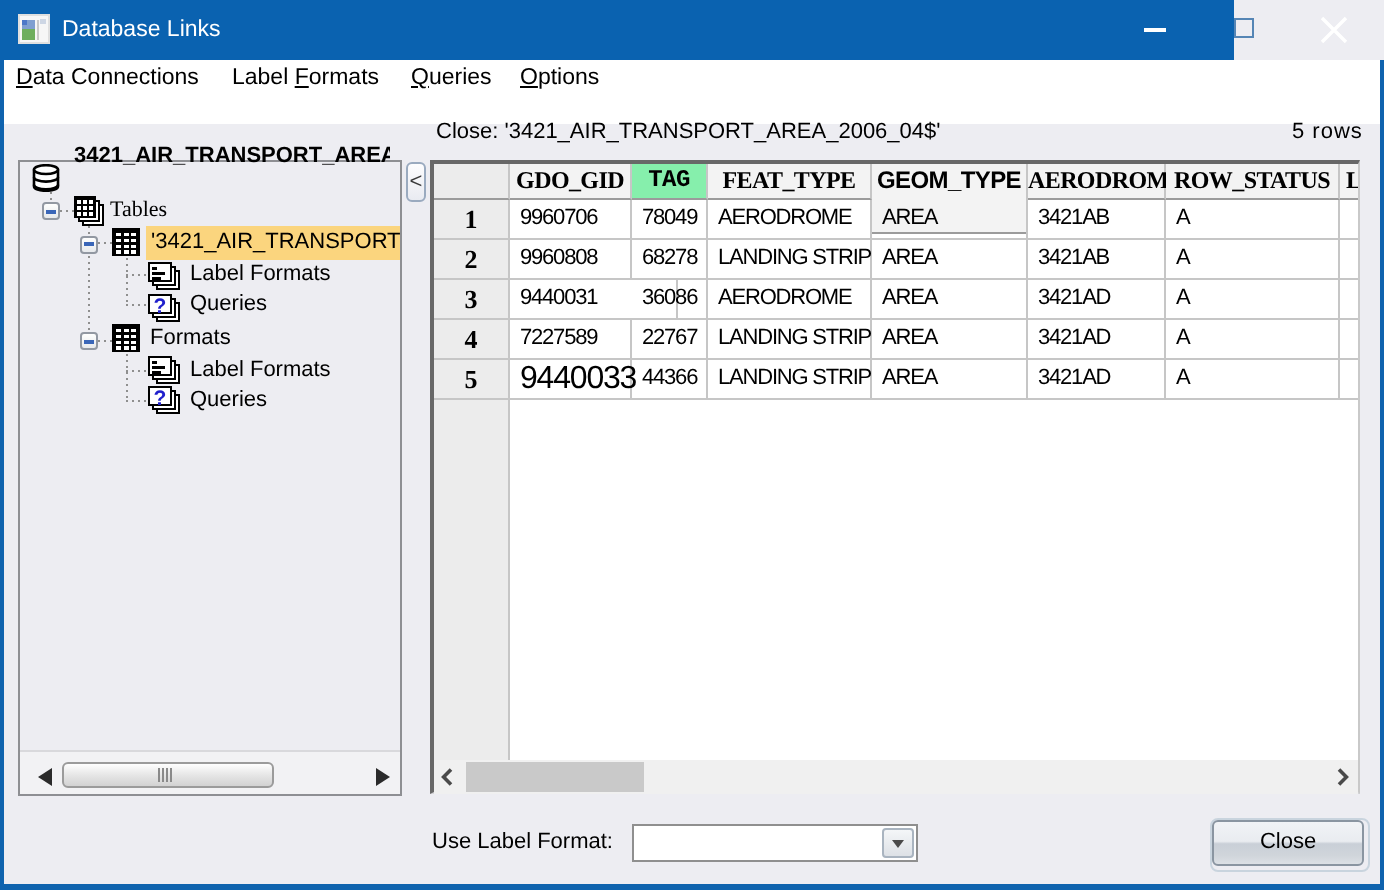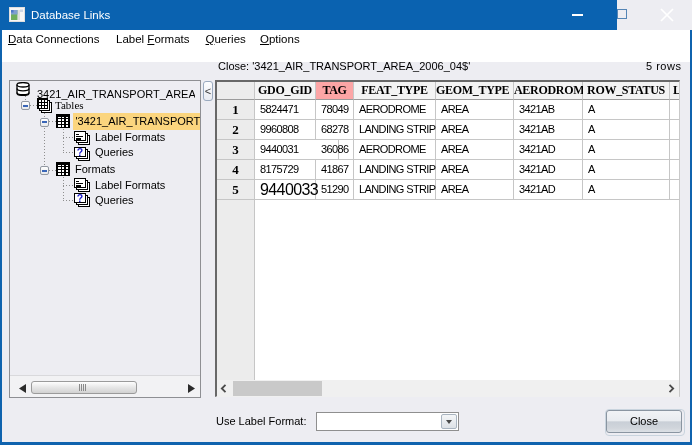--- a/index.html
+++ b/index.html
@@ -161,21 +161,21 @@
   <g shape-rendering="crispEdges">
   <rect x="4.5" y="4.5" width="11" height="9" fill="#fff" stroke="#000"></rect>
   <rect x="2.5" y="2.5" width="11" height="9" fill="#fff" stroke="#000"></rect>
   <rect x="0.5" y="0.5" width="11" height="9" fill="#fff" stroke="#000"></rect>
   </g>
   <text x="6" y="9.3" font-family="Liberation Sans" font-size="10.5" font-weight="bold" fill="#2020CC" text-anchor="middle">?</text>
 </svg>
 
 <div class="abs" style="left:73px;top:113px;width:127px;height:17px;background:#FBD57E"></div>
 
-<div class="txt" style="left:37px;top:88px;width:158px;overflow:hidden;font-weight:normal;">3421_AIR_TRANSPORT_AREA</div>
+<div class="txt" style="left:37px;top:72px;width:158px;overflow:hidden;font-weight:bold;">3421_AIR_TRANSPORT_AREA</div>
 <span class="txt" style="left:55px;top:99px;font-family:Liberation Serif, serif;">Tables</span>
 <div class="txt" style="left:75.5px;top:115px;width:124px;overflow:hidden;">'3421_AIR_TRANSPORT_A</div>
 <span class="txt" style="left:95px;top:131px;">Label Formats</span>
 <span class="txt" style="left:95px;top:146px;">Queries</span>
 <span class="txt" style="left:75px;top:163px;">Formats</span>
 <span class="txt" style="left:95px;top:179px;">Label Formats</span>
 <span class="txt" style="left:95px;top:194px;">Queries</span>
 
 <div class="abs" style="left:10px;top:375px;width:190px;height:1px;background:#D9D9DC"></div>
 <div class="abs" style="left:10px;top:376px;width:190px;height:21px;background:#F2F2F4"></div>
@@ -190,31 +190,31 @@
 <div class="abs" style="left:81px;top:384px;width:1px;height:7px;background:#8a8a8a"></div>
 <div class="abs" style="left:83px;top:384px;width:1px;height:7px;background:#8a8a8a"></div>
 <div class="abs" style="left:85px;top:384px;width:1px;height:7px;background:#8a8a8a"></div>
 
 <div class="abs" style="left:203px;top:81px;width:10px;height:20px;border:1px solid #9AAABF;border-radius:2px;box-sizing:border-box;background:linear-gradient(#FDFDFE,#E9EBF1);color:#3a3a3a;font-size:11px;line-height:19px;text-align:center;border-radius:3px;">&lt;</div>
 
 <div class="abs" style="left:215px;top:80px;width:465px;height:317px;background:#fff;border-top:2px solid #686868;border-left:2px solid #686868;border-right:1px solid #C9C9C9;border-bottom:1px solid #D5D5D8;box-sizing:border-box"></div>
 
 <div class="abs" style="left:217px;top:82px;width:38px;height:18px;background:#ECECEC;border-right:1px solid #C6C6C6;border-bottom:1px solid #9B9B9B;box-sizing:border-box"></div>
 <div class="abs" style="left:255px;top:82px;width:61px;height:18px;background:#F3F3F3;border-right:1px solid #C6C6C6;border-bottom:1px solid #9B9B9B;box-sizing:border-box;font-family:'Liberation Serif',serif;font-weight:bold;font-size:12px;letter-spacing:-0.3px;text-align:center;line-height:17px;">GDO_GID</div>
-<div class="abs" style="left:316px;top:82px;width:38px;height:18px;background:#fca5a5;border-right:1px solid #C6C6C6;border-bottom:1px solid #9B9B9B;box-sizing:border-box;font-family:Liberation Serif, serif;font-weight:bold;font-size:12px;letter-spacing:-0.3px;text-align:center;line-height:17px;">TAG</div>
+<div class="abs" style="left:316px;top:82px;width:38px;height:18px;background:#86efac;border-right:1px solid #C6C6C6;border-bottom:1px solid #9B9B9B;box-sizing:border-box;font-family:Liberation Mono, monospace;font-weight:bold;font-size:12px;letter-spacing:-0.3px;text-align:center;line-height:17px;">TAG</div>
 <div class="abs" style="left:354px;top:82px;width:82px;height:18px;background:#F3F3F3;border-right:1px solid #C6C6C6;border-bottom:1px solid #9B9B9B;box-sizing:border-box;font-family:'Liberation Serif',serif;font-weight:bold;font-size:12px;letter-spacing:-0.3px;text-align:center;line-height:17px;">FEAT_TYPE</div>
-<div class="abs" style="left:436px;top:82px;width:78px;height:18px;background:#F3F3F3;border-right:1px solid #C6C6C6;border-bottom:1px solid #9B9B9B;box-sizing:border-box;font-family:Liberation Serif, serif;font-weight:bold;font-size:12px;letter-spacing:-0.3px;text-align:left;line-height:17px;">GEOM_TYPE</div>
+<div class="abs" style="left:436px;top:82px;width:78px;height:35px;background:#F3F3F3;border-right:1px solid #C6C6C6;border-bottom:1px solid #9B9B9B;box-sizing:border-box;font-family:Liberation Sans, sans-serif;font-weight:bold;font-size:12px;letter-spacing:-0.3px;text-align:center;line-height:17px;">GEOM_TYPE</div>
 <div class="abs" style="left:514px;top:82px;width:69px;height:18px;background:#F3F3F3;border-right:1px solid #C6C6C6;border-bottom:1px solid #9B9B9B;box-sizing:border-box;font-family:'Liberation Serif',serif;font-weight:bold;font-size:12px;letter-spacing:-0.3px;text-align:center;line-height:17px;">AERODROME</div>
 <div class="abs" style="left:583px;top:82px;width:87px;height:18px;background:#F3F3F3;border-right:1px solid #C6C6C6;border-bottom:1px solid #9B9B9B;box-sizing:border-box;font-family:'Liberation Serif',serif;font-weight:bold;font-size:12px;letter-spacing:-0.3px;text-align:center;line-height:17px;">ROW_STATUS</div>
 <div class="abs" style="left:670px;top:82px;width:9px;height:18px;background:#F3F3F3;border-bottom:1px solid #9B9B9B;box-sizing:border-box;font-family:'Liberation Serif',serif;font-weight:bold;font-size:12px;line-height:17px;padding-left:3px;overflow:hidden;">L</div>
 
 <div class="abs" style="left:217px;top:100px;width:38px;height:280px;background:#ECECEC;border-right:1px solid #C6C6C6;box-sizing:border-box"></div>
 
 <div class="abs" style="left:217px;top:100px;width:38px;height:20px;background:#ECECEC;border-right:1px solid #C6C6C6;border-bottom:1px solid #C6C6C6;box-sizing:border-box;font-family:'Liberation Serif',serif;font-weight:bold;font-size:13px;text-align:center;line-height:19px;">1</div>
-<div class="abs" style="left:255px;top:100px;width:61px;height:20px;border-right:1px solid #C6C6C6;border-bottom:1px solid #C6C6C6;box-sizing:border-box;font-size:11px;letter-spacing:-0.6px;line-height:19px;padding-left:5px;white-space:nowrap;">5824471</div>
+<div class="abs" style="left:255px;top:100px;width:61px;height:20px;border-right:1px solid #C6C6C6;border-bottom:1px solid #C6C6C6;box-sizing:border-box;font-size:11px;letter-spacing:-0.6px;line-height:19px;padding-left:5px;white-space:nowrap;">9960706</div>
 <div class="abs" style="left:316px;top:100px;width:38px;height:20px;border-right:1px solid #C6C6C6;border-bottom:1px solid #C6C6C6;box-sizing:border-box;font-size:11px;letter-spacing:-0.6px;line-height:19px;padding-left:5px;white-space:nowrap;">78049</div>
 <div class="abs" style="left:354px;top:100px;width:82px;height:20px;border-right:1px solid #C6C6C6;border-bottom:1px solid #C6C6C6;box-sizing:border-box;font-size:11px;letter-spacing:-0.6px;line-height:19px;padding-left:5px;white-space:nowrap;">AERODROME</div>
 <div class="abs" style="left:436px;top:100px;width:78px;height:20px;border-right:1px solid #C6C6C6;border-bottom:1px solid #C6C6C6;box-sizing:border-box;font-size:11px;letter-spacing:-0.6px;line-height:19px;padding-left:5px;white-space:nowrap;">AREA</div>
 <div class="abs" style="left:514px;top:100px;width:69px;height:20px;border-right:1px solid #C6C6C6;border-bottom:1px solid #C6C6C6;box-sizing:border-box;font-size:11px;letter-spacing:-0.6px;line-height:19px;padding-left:5px;white-space:nowrap;">3421AB</div>
 <div class="abs" style="left:583px;top:100px;width:87px;height:20px;border-right:1px solid #C6C6C6;border-bottom:1px solid #C6C6C6;box-sizing:border-box;font-size:11px;letter-spacing:-0.6px;line-height:19px;padding-left:5px;white-space:nowrap;">A</div>
 <div class="abs" style="left:670px;top:100px;width:9px;height:20px;border-bottom:1px solid #C6C6C6;box-sizing:border-box;"></div>
 <div class="abs" style="left:217px;top:120px;width:38px;height:20px;background:#ECECEC;border-right:1px solid #C6C6C6;border-bottom:1px solid #C6C6C6;box-sizing:border-box;font-family:'Liberation Serif',serif;font-weight:bold;font-size:13px;text-align:center;line-height:19px;">2</div>
 <div class="abs" style="left:255px;top:120px;width:61px;height:20px;border-right:1px solid #C6C6C6;border-bottom:1px solid #C6C6C6;box-sizing:border-box;font-size:11px;letter-spacing:-0.6px;line-height:19px;padding-left:5px;white-space:nowrap;">9960808</div>
 <div class="abs" style="left:316px;top:120px;width:38px;height:20px;border-right:1px solid #C6C6C6;border-bottom:1px solid #C6C6C6;box-sizing:border-box;font-size:11px;letter-spacing:-0.6px;line-height:19px;padding-left:5px;white-space:nowrap;">68278</div>
 <div class="abs" style="left:354px;top:120px;width:82px;height:20px;border-right:1px solid #C6C6C6;border-bottom:1px solid #C6C6C6;box-sizing:border-box;font-size:11px;letter-spacing:-0.6px;line-height:19px;padding-left:5px;white-space:nowrap;">LANDING STRIP</div>
@@ -224,30 +224,30 @@
 <div class="abs" style="left:670px;top:120px;width:9px;height:20px;border-bottom:1px solid #C6C6C6;box-sizing:border-box;"></div>
 <div class="abs" style="left:217px;top:140px;width:38px;height:20px;background:#ECECEC;border-right:1px solid #C6C6C6;border-bottom:1px solid #C6C6C6;box-sizing:border-box;font-family:'Liberation Serif',serif;font-weight:bold;font-size:13px;text-align:center;line-height:19px;">3</div>
 <div class="abs" style="left:255px;top:140px;width:84px;height:20px;border-right:1px solid #C6C6C6;border-bottom:1px solid #C6C6C6;box-sizing:border-box;font-size:11px;letter-spacing:-0.6px;line-height:19px;padding-left:5px;white-space:nowrap;">9440031</div>
 <div class="abs" style="left:316px;top:140px;width:38px;height:20px;border-right:1px solid #C6C6C6;border-bottom:1px solid #C6C6C6;box-sizing:border-box;font-size:11px;letter-spacing:-0.6px;line-height:19px;padding-left:5px;white-space:nowrap;">36086</div>
 <div class="abs" style="left:354px;top:140px;width:82px;height:20px;border-right:1px solid #C6C6C6;border-bottom:1px solid #C6C6C6;box-sizing:border-box;font-size:11px;letter-spacing:-0.6px;line-height:19px;padding-left:5px;white-space:nowrap;">AERODROME</div>
 <div class="abs" style="left:436px;top:140px;width:78px;height:20px;border-right:1px solid #C6C6C6;border-bottom:1px solid #C6C6C6;box-sizing:border-box;font-size:11px;letter-spacing:-0.6px;line-height:19px;padding-left:5px;white-space:nowrap;">AREA</div>
 <div class="abs" style="left:514px;top:140px;width:69px;height:20px;border-right:1px solid #C6C6C6;border-bottom:1px solid #C6C6C6;box-sizing:border-box;font-size:11px;letter-spacing:-0.6px;line-height:19px;padding-left:5px;white-space:nowrap;">3421AD</div>
 <div class="abs" style="left:583px;top:140px;width:87px;height:20px;border-right:1px solid #C6C6C6;border-bottom:1px solid #C6C6C6;box-sizing:border-box;font-size:11px;letter-spacing:-0.6px;line-height:19px;padding-left:5px;white-space:nowrap;">A</div>
 <div class="abs" style="left:670px;top:140px;width:9px;height:20px;border-bottom:1px solid #C6C6C6;box-sizing:border-box;"></div>
 <div class="abs" style="left:217px;top:160px;width:38px;height:20px;background:#ECECEC;border-right:1px solid #C6C6C6;border-bottom:1px solid #C6C6C6;box-sizing:border-box;font-family:'Liberation Serif',serif;font-weight:bold;font-size:13px;text-align:center;line-height:19px;">4</div>
-<div class="abs" style="left:255px;top:160px;width:61px;height:20px;border-right:1px solid #C6C6C6;border-bottom:1px solid #C6C6C6;box-sizing:border-box;font-size:11px;letter-spacing:-0.6px;line-height:19px;padding-left:5px;white-space:nowrap;">8175729</div>
-<div class="abs" style="left:316px;top:160px;width:38px;height:20px;border-right:1px solid #C6C6C6;border-bottom:1px solid #C6C6C6;box-sizing:border-box;font-size:11px;letter-spacing:-0.6px;line-height:19px;padding-left:5px;white-space:nowrap;">41867</div>
+<div class="abs" style="left:255px;top:160px;width:61px;height:20px;border-right:1px solid #C6C6C6;border-bottom:1px solid #C6C6C6;box-sizing:border-box;font-size:11px;letter-spacing:-0.6px;line-height:19px;padding-left:5px;white-space:nowrap;">7227589</div>
+<div class="abs" style="left:316px;top:160px;width:38px;height:20px;border-right:1px solid #C6C6C6;border-bottom:1px solid #C6C6C6;box-sizing:border-box;font-size:11px;letter-spacing:-0.6px;line-height:19px;padding-left:5px;white-space:nowrap;">22767</div>
 <div class="abs" style="left:354px;top:160px;width:82px;height:20px;border-right:1px solid #C6C6C6;border-bottom:1px solid #C6C6C6;box-sizing:border-box;font-size:11px;letter-spacing:-0.6px;line-height:19px;padding-left:5px;white-space:nowrap;">LANDING STRIP</div>
 <div class="abs" style="left:436px;top:160px;width:78px;height:20px;border-right:1px solid #C6C6C6;border-bottom:1px solid #C6C6C6;box-sizing:border-box;font-size:11px;letter-spacing:-0.6px;line-height:19px;padding-left:5px;white-space:nowrap;">AREA</div>
 <div class="abs" style="left:514px;top:160px;width:69px;height:20px;border-right:1px solid #C6C6C6;border-bottom:1px solid #C6C6C6;box-sizing:border-box;font-size:11px;letter-spacing:-0.6px;line-height:19px;padding-left:5px;white-space:nowrap;">3421AD</div>
 <div class="abs" style="left:583px;top:160px;width:87px;height:20px;border-right:1px solid #C6C6C6;border-bottom:1px solid #C6C6C6;box-sizing:border-box;font-size:11px;letter-spacing:-0.6px;line-height:19px;padding-left:5px;white-space:nowrap;">A</div>
 <div class="abs" style="left:670px;top:160px;width:9px;height:20px;border-bottom:1px solid #C6C6C6;box-sizing:border-box;"></div>
 <div class="abs" style="left:217px;top:180px;width:38px;height:20px;background:#ECECEC;border-right:1px solid #C6C6C6;border-bottom:1px solid #C6C6C6;box-sizing:border-box;font-family:'Liberation Serif',serif;font-weight:bold;font-size:13px;text-align:center;line-height:19px;">5</div>
 <div class="abs" style="left:255px;top:180px;width:61px;height:20px;border-right:1px solid #C6C6C6;border-bottom:1px solid #C6C6C6;box-sizing:border-box;font-size:16px;letter-spacing:-0.6px;line-height:19px;padding-left:5px;white-space:nowrap;">9440033</div>
-<div class="abs" style="left:316px;top:180px;width:38px;height:20px;border-right:1px solid #C6C6C6;border-bottom:1px solid #C6C6C6;box-sizing:border-box;font-size:11px;letter-spacing:-0.6px;line-height:19px;padding-left:5px;white-space:nowrap;">51290</div>
+<div class="abs" style="left:316px;top:180px;width:38px;height:20px;border-right:1px solid #C6C6C6;border-bottom:1px solid #C6C6C6;box-sizing:border-box;font-size:11px;letter-spacing:-0.6px;line-height:19px;padding-left:5px;white-space:nowrap;">44366</div>
 <div class="abs" style="left:354px;top:180px;width:82px;height:20px;border-right:1px solid #C6C6C6;border-bottom:1px solid #C6C6C6;box-sizing:border-box;font-size:11px;letter-spacing:-0.6px;line-height:19px;padding-left:5px;white-space:nowrap;">LANDING STRIP</div>
 <div class="abs" style="left:436px;top:180px;width:78px;height:20px;border-right:1px solid #C6C6C6;border-bottom:1px solid #C6C6C6;box-sizing:border-box;font-size:11px;letter-spacing:-0.6px;line-height:19px;padding-left:5px;white-space:nowrap;">AREA</div>
 <div class="abs" style="left:514px;top:180px;width:69px;height:20px;border-right:1px solid #C6C6C6;border-bottom:1px solid #C6C6C6;box-sizing:border-box;font-size:11px;letter-spacing:-0.6px;line-height:19px;padding-left:5px;white-space:nowrap;">3421AD</div>
 <div class="abs" style="left:583px;top:180px;width:87px;height:20px;border-right:1px solid #C6C6C6;border-bottom:1px solid #C6C6C6;box-sizing:border-box;font-size:11px;letter-spacing:-0.6px;line-height:19px;padding-left:5px;white-space:nowrap;">A</div>
 <div class="abs" style="left:670px;top:180px;width:9px;height:20px;border-bottom:1px solid #C6C6C6;box-sizing:border-box;"></div>
 
 <div class="abs" style="left:217px;top:380px;width:462px;height:17px;background:#F0F0F0"></div>
 <svg class="abs" style="left:220px;top:384px" width="8" height="9" viewBox="0 0 8 9">
     <path d="M5.5 0.8 L1.8 4.5 L5.5 8.2" fill="none" stroke="#4a4a4a" stroke-width="1.8"></path>
   </svg>

